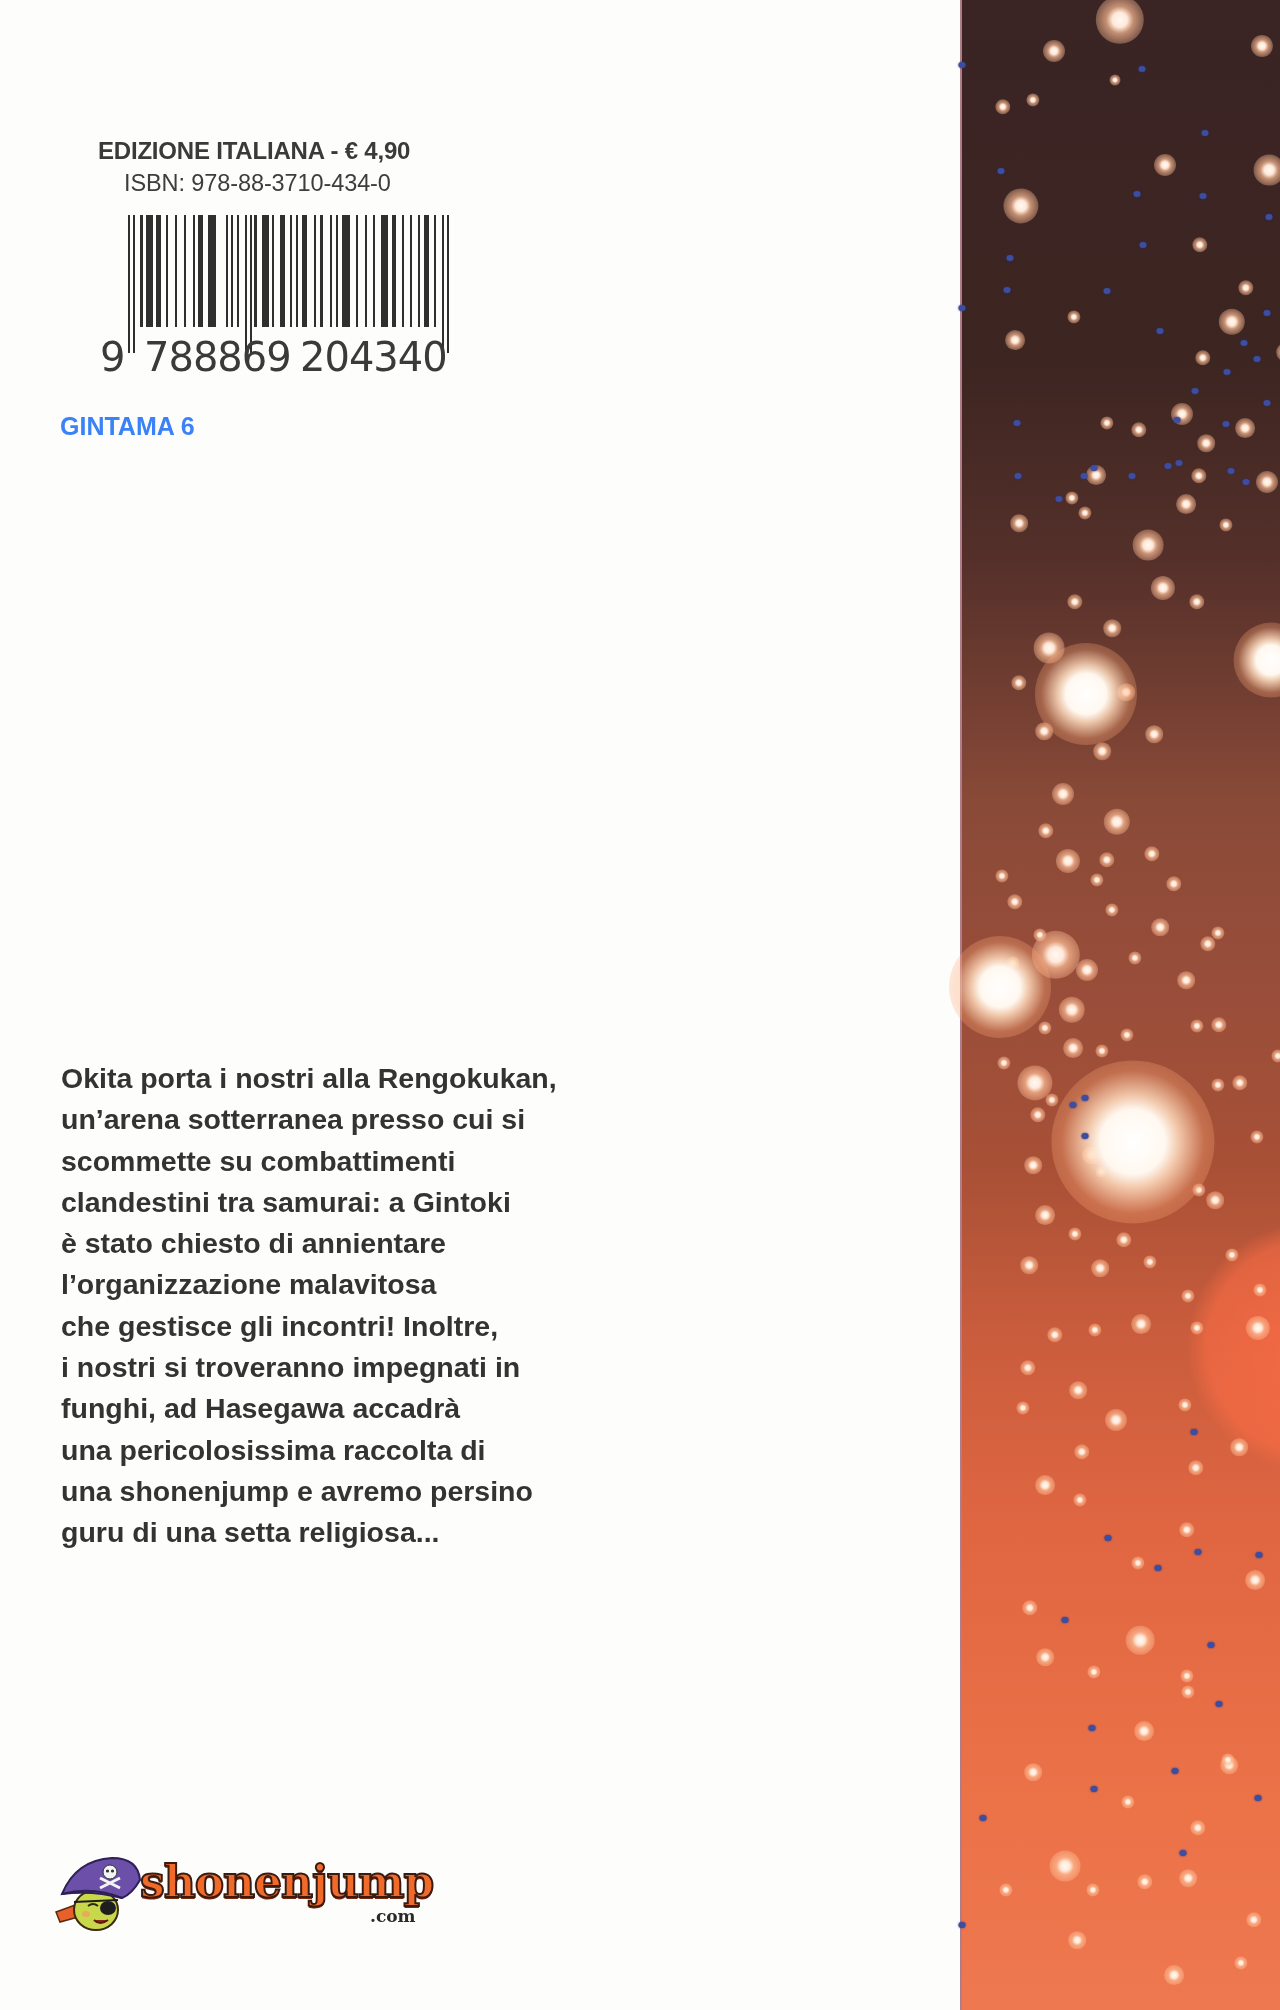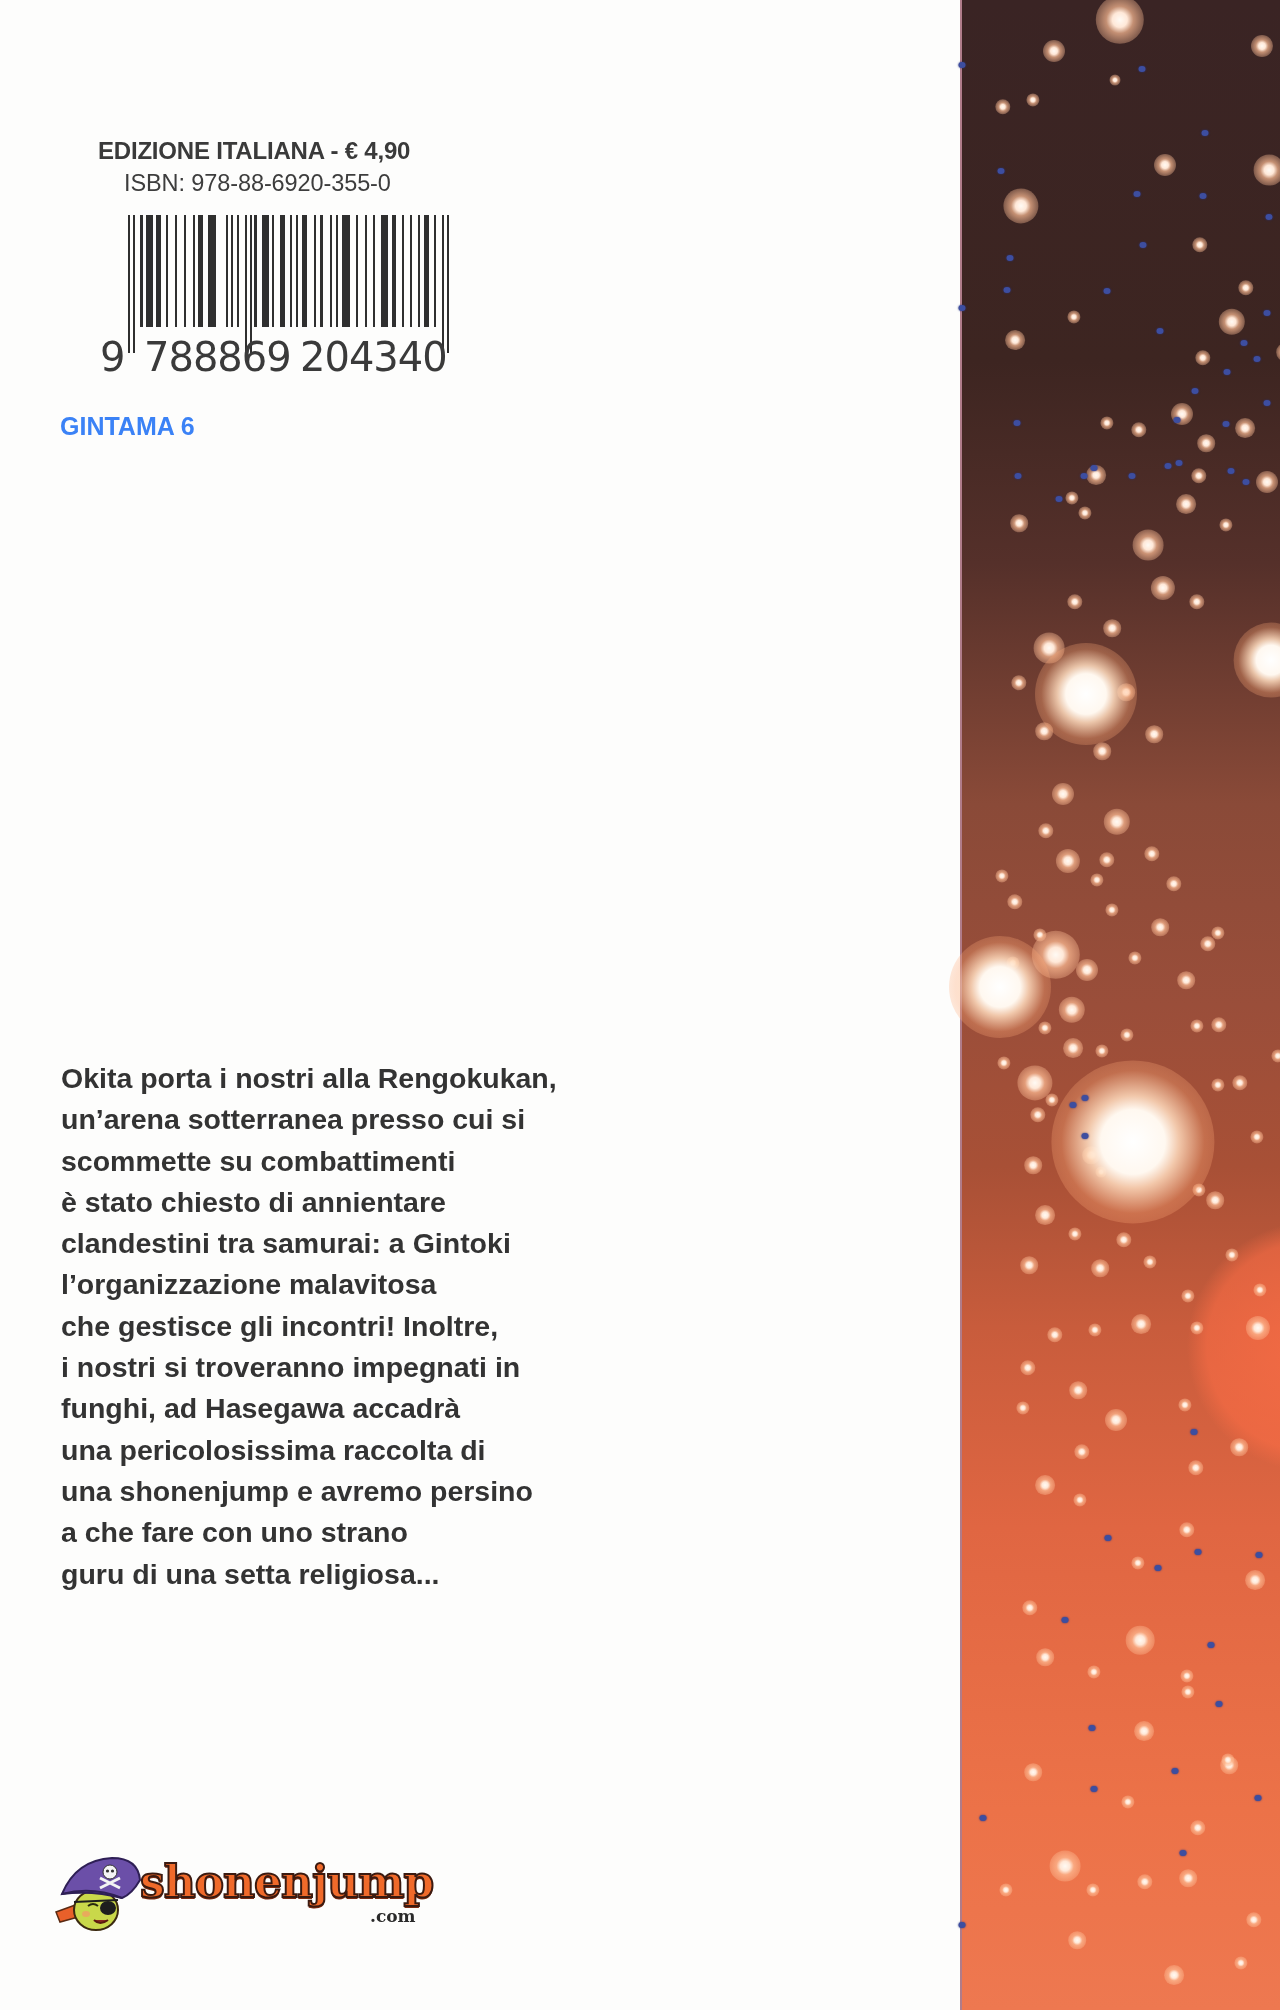--- a/index.html
+++ b/index.html
@@ -65,21 +65,21 @@
   .dot {
     position: absolute; width: 7px; height: 6px; border-radius: 50%;
     background: #3d4ea0; transform: translate(-50%, -50%);
     box-shadow: 0 0 2px #2a3580;
   }
 </style>
 </head>
 <body>
 
 <div class="abs edition">EDIZIONE ITALIANA - € 4,90</div>
-<div class="abs isbn">ISBN: 978-88-6920-355-0</div>
+<div class="abs isbn">ISBN: 978-88-3710-434-0</div>
 
 <div class="abs barcode">
   <svg id="barcode-svg" width="370" height="170" viewBox="0 0 370 170">
       <rect x="28" y="3" width="2" height="138" fill="#2f2f2f"></rect>
       <rect x="33" y="3" width="2" height="138" fill="#2f2f2f"></rect>
       <rect x="40" y="3" width="3" height="112" fill="#2f2f2f"></rect>
       <rect x="46" y="3" width="7" height="112" fill="#2f2f2f"></rect>
       <rect x="56" y="3" width="5" height="112" fill="#2f2f2f"></rect>
       <rect x="66" y="3" width="2" height="112" fill="#2f2f2f"></rect>
       <rect x="75" y="3" width="2" height="112" fill="#2f2f2f"></rect>
@@ -121,29 +121,28 @@
   <span id="bc-left" style="position:absolute;left:44px;top:122px;font-size:40px;font-family:'DejaVu Sans',sans-serif;color:#3a3a3a;letter-spacing:-1px;">788869</span>
   <span id="bc-right" style="position:absolute;left:200px;top:122px;font-size:40px;font-family:'DejaVu Sans',sans-serif;color:#3a3a3a;letter-spacing:-1px;">204340</span>
 </div>
 
 <div class="abs series">GINTAMA 6</div>
 
 <div class="abs blurb">
   <span class="line">Okita porta i nostri alla Rengokukan,</span>
   <span class="line">un’arena sotterranea presso cui si</span>
   <span class="line">scommette su combattimenti</span>
+  <span class="line">clandestini tra samurai: a Gintoki</span>
   <span class="line">è stato chiesto di annientare</span>
-  <span class="line">clandestini tra samurai: a Gintoki</span>
   <span class="line">l’organizzazione malavitosa</span>
   <span class="line">che gestisce gli incontri! Inoltre,</span>
   <span class="line">i nostri si troveranno impegnati in</span>
   <span class="line">funghi, ad Hasegawa accadrà</span>
   <span class="line">una pericolosissima raccolta di</span>
   <span class="line">una shonenjump e avremo persino</span>
-  <span class="line">a che fare con uno strano</span>
   <span class="line">guru di una setta religiosa...</span>
 </div>
 
 <div class="abs logo">
   <svg width="95" height="90" viewBox="0 0 95 90" style="position:absolute;left:0;top:0;">
 
     <path d="M4 62 L26 54 L30 66 L8 72 Z" fill="#e8602a" stroke="#5a2a12" stroke-width="1.5"></path>
 
     <ellipse cx="44" cy="60" rx="22" ry="20" fill="#c9d84a" stroke="#3b2a10" stroke-width="2"></ellipse>
     <ellipse cx="34" cy="64" rx="4" ry="3" fill="#f0a060" opacity="0.8"></ellipse>

